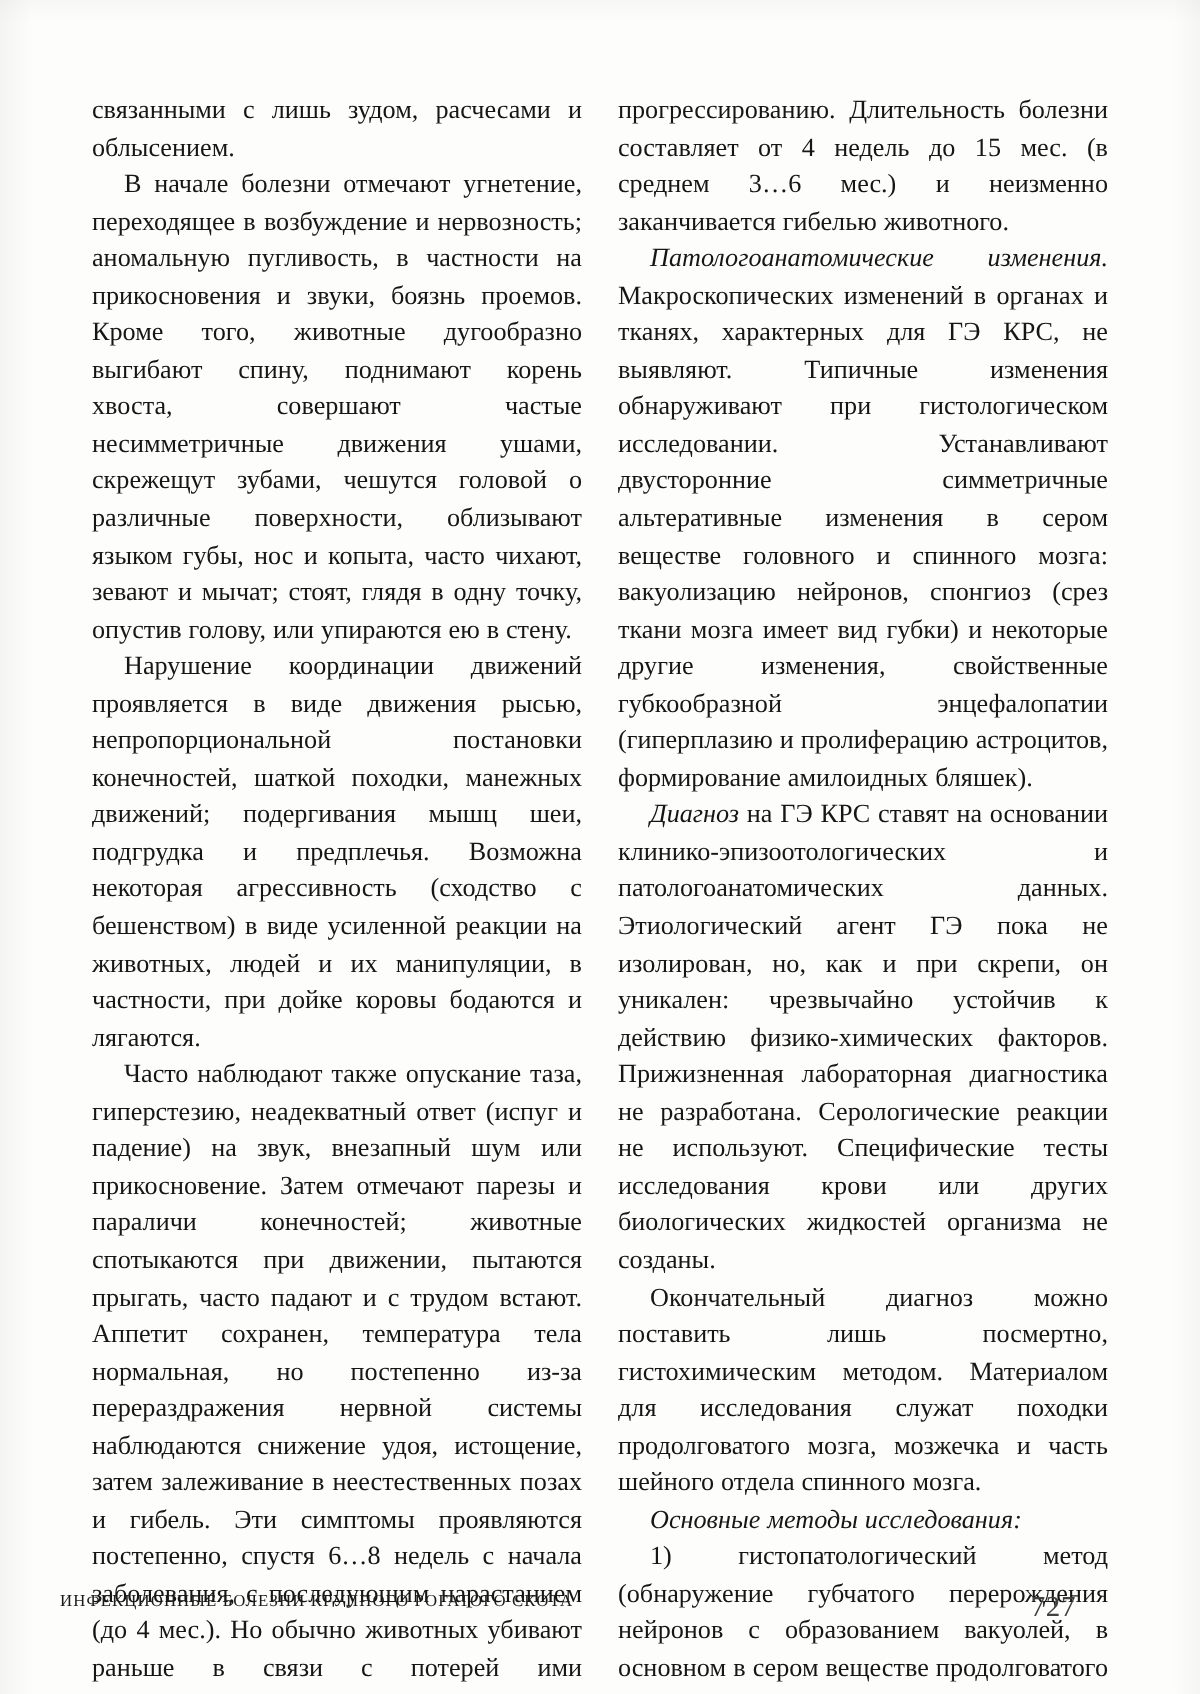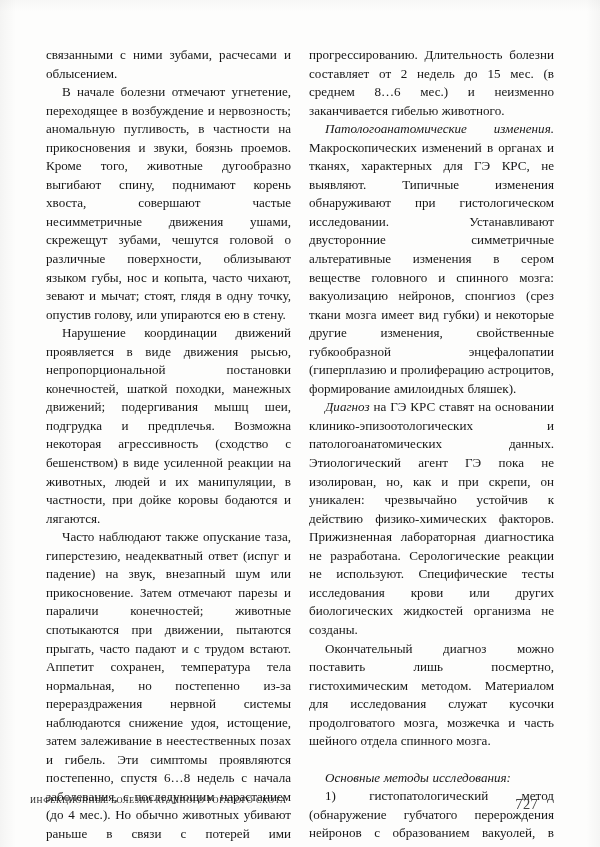--- a/index.html
+++ b/index.html
@@ -58,21 +58,20 @@
     word-spacing: 0.2px;
     hyphens: manual;
   }
   p.para.no-indent {
     text-indent: 0;
   }
   p.para em.run-head {
   }
   p.para.all-italic {
     font-style: italic;
-    margin-top: 18px;
   }
 
   #footer {
     position: absolute;
     left: 30px;
     top: 796px;
     width: 508px;
     display: flex;
     align-items: flex-start;
     justify-content: space-between;
@@ -91,35 +90,35 @@
   }
 </style>
 </head>
 <body>
 
 <div id="page">
 
   <div id="columns">
 
     <div class="column">
-      <p class="para no-indent">связанными с ними зубами, расчесами и облысением.</p>
+      <p class="para no-indent">связанными с лишь зудом, расчесами и облысением.</p>
       <p class="para">В начале болезни отмечают угнетение, переходящее в возбуждение и нервозность; аномальную пугливость, в частности на прикосновения и звуки, боязнь проемов. Кроме того, животные дугообразно выгибают спину, поднимают корень хвоста, совершают частые несимметричные движения ушами, скрежещут зубами, чешутся головой о различные поверхности, облизывают языком губы, нос и копыта, часто чихают, зевают и мычат; стоят, глядя в одну точку, опустив голову, или упираются ею в стену.</p>
       <p class="para">Нарушение координации движений проявляется в виде движения рысью, непропорциональной постановки конечностей, шаткой походки, манежных движений; подергивания мышц шеи, подгрудка и предплечья. Возможна некоторая агрессивность (сходство с бешенством) в виде усиленной реакции на животных, людей и их манипуляции, в частности, при дойке коровы бодаются и лягаются.</p>
       <p class="para">Часто наблюдают также опускание таза, гиперстезию, неадекватный ответ (испуг и падение) на звук, внезапный шум или прикосновение. Затем отмечают парезы и параличи конечностей; животные спотыкаются при движении, пытаются прыгать, часто падают и с трудом встают. Аппетит сохранен, температура тела нормальная, но постепенно из-за перераздражения нервной системы наблюдаются снижение удоя, истощение, затем залеживание в неестественных позах и гибель. Эти симптомы проявляются постепенно, спустя 6…8 недель с начала заболевания, с последующим нарастанием (до 4 мес.). Но обычно животных убивают раньше в связи с потерей ими продуктивности.</p>
 
     </div>
 
     <div class="column">
-      <p class="para no-indent">прогрессированию. Длительность болезни составляет от 2 недель до 15 мес. (в среднем 8…6 мес.) и неизменно заканчивается гибелью животного.</p>
+      <p class="para no-indent">прогрессированию. Длительность болезни составляет от 4 недель до 15 мес. (в среднем 3…6 мес.) и неизменно заканчивается гибелью животного.</p>
 
       <p class="para"><em class="run-head">Патологоанатомические измене­ния.</em><span> Макроскопических изменений в органах и тканях, характерных для ГЭ КРС, не выявляют. Типичные изменения обнаруживают при гистологическом исследовании. Устанавливают двусторонние симметричные альтеративные изменения в сером веществе головного и спинного мозга: вакуолизацию нейронов, спонгиоз (срез ткани мозга имеет вид губки) и некоторые другие изменения, свойственные губкообразной энцефалопатии (гиперплазию и пролиферацию астроцитов, формирование амилоидных бляшек).</span></p>
 
       <p class="para"><em class="run-head">Диагноз</em><span> на ГЭ КРС ставят на основании клинико-эпизоотологических и патологоанатомических данных. Этиологический агент ГЭ пока не изолирован, но, как и при скрепи, он уникален: чрезвычайно устойчив к действию физико-химических факторов. Прижизненная лабораторная диагностика не разработана. Серологические реакции не используют. Специфические тесты исследования крови или других биологических жидкостей организма не созданы.</span></p>
 
-      <p class="para">Окончательный диагноз можно поставить лишь посмертно, гистохимическим методом. Материалом для исследования служат кусочки продолговатого мозга, мозжечка и часть шейного отдела спинного мозга.</p>
+      <p class="para">Окончательный диагноз можно поставить лишь посмертно, гистохимическим методом. Материалом для исследования служат походки продолговатого мозга, мозжечка и часть шейного отдела спинного мозга.</p>
 
       <p class="para all-italic">Основные методы исследования:</p>
 
       <p class="para">1) гистопатологический метод (обнаружение губчатого перерождения нейронов с образованием вакуолей, в основном в сером веществе продолговатого и среднего отделов мозга);</p>
 
     </div>
 
   </div>
 
   <div id="footer">

